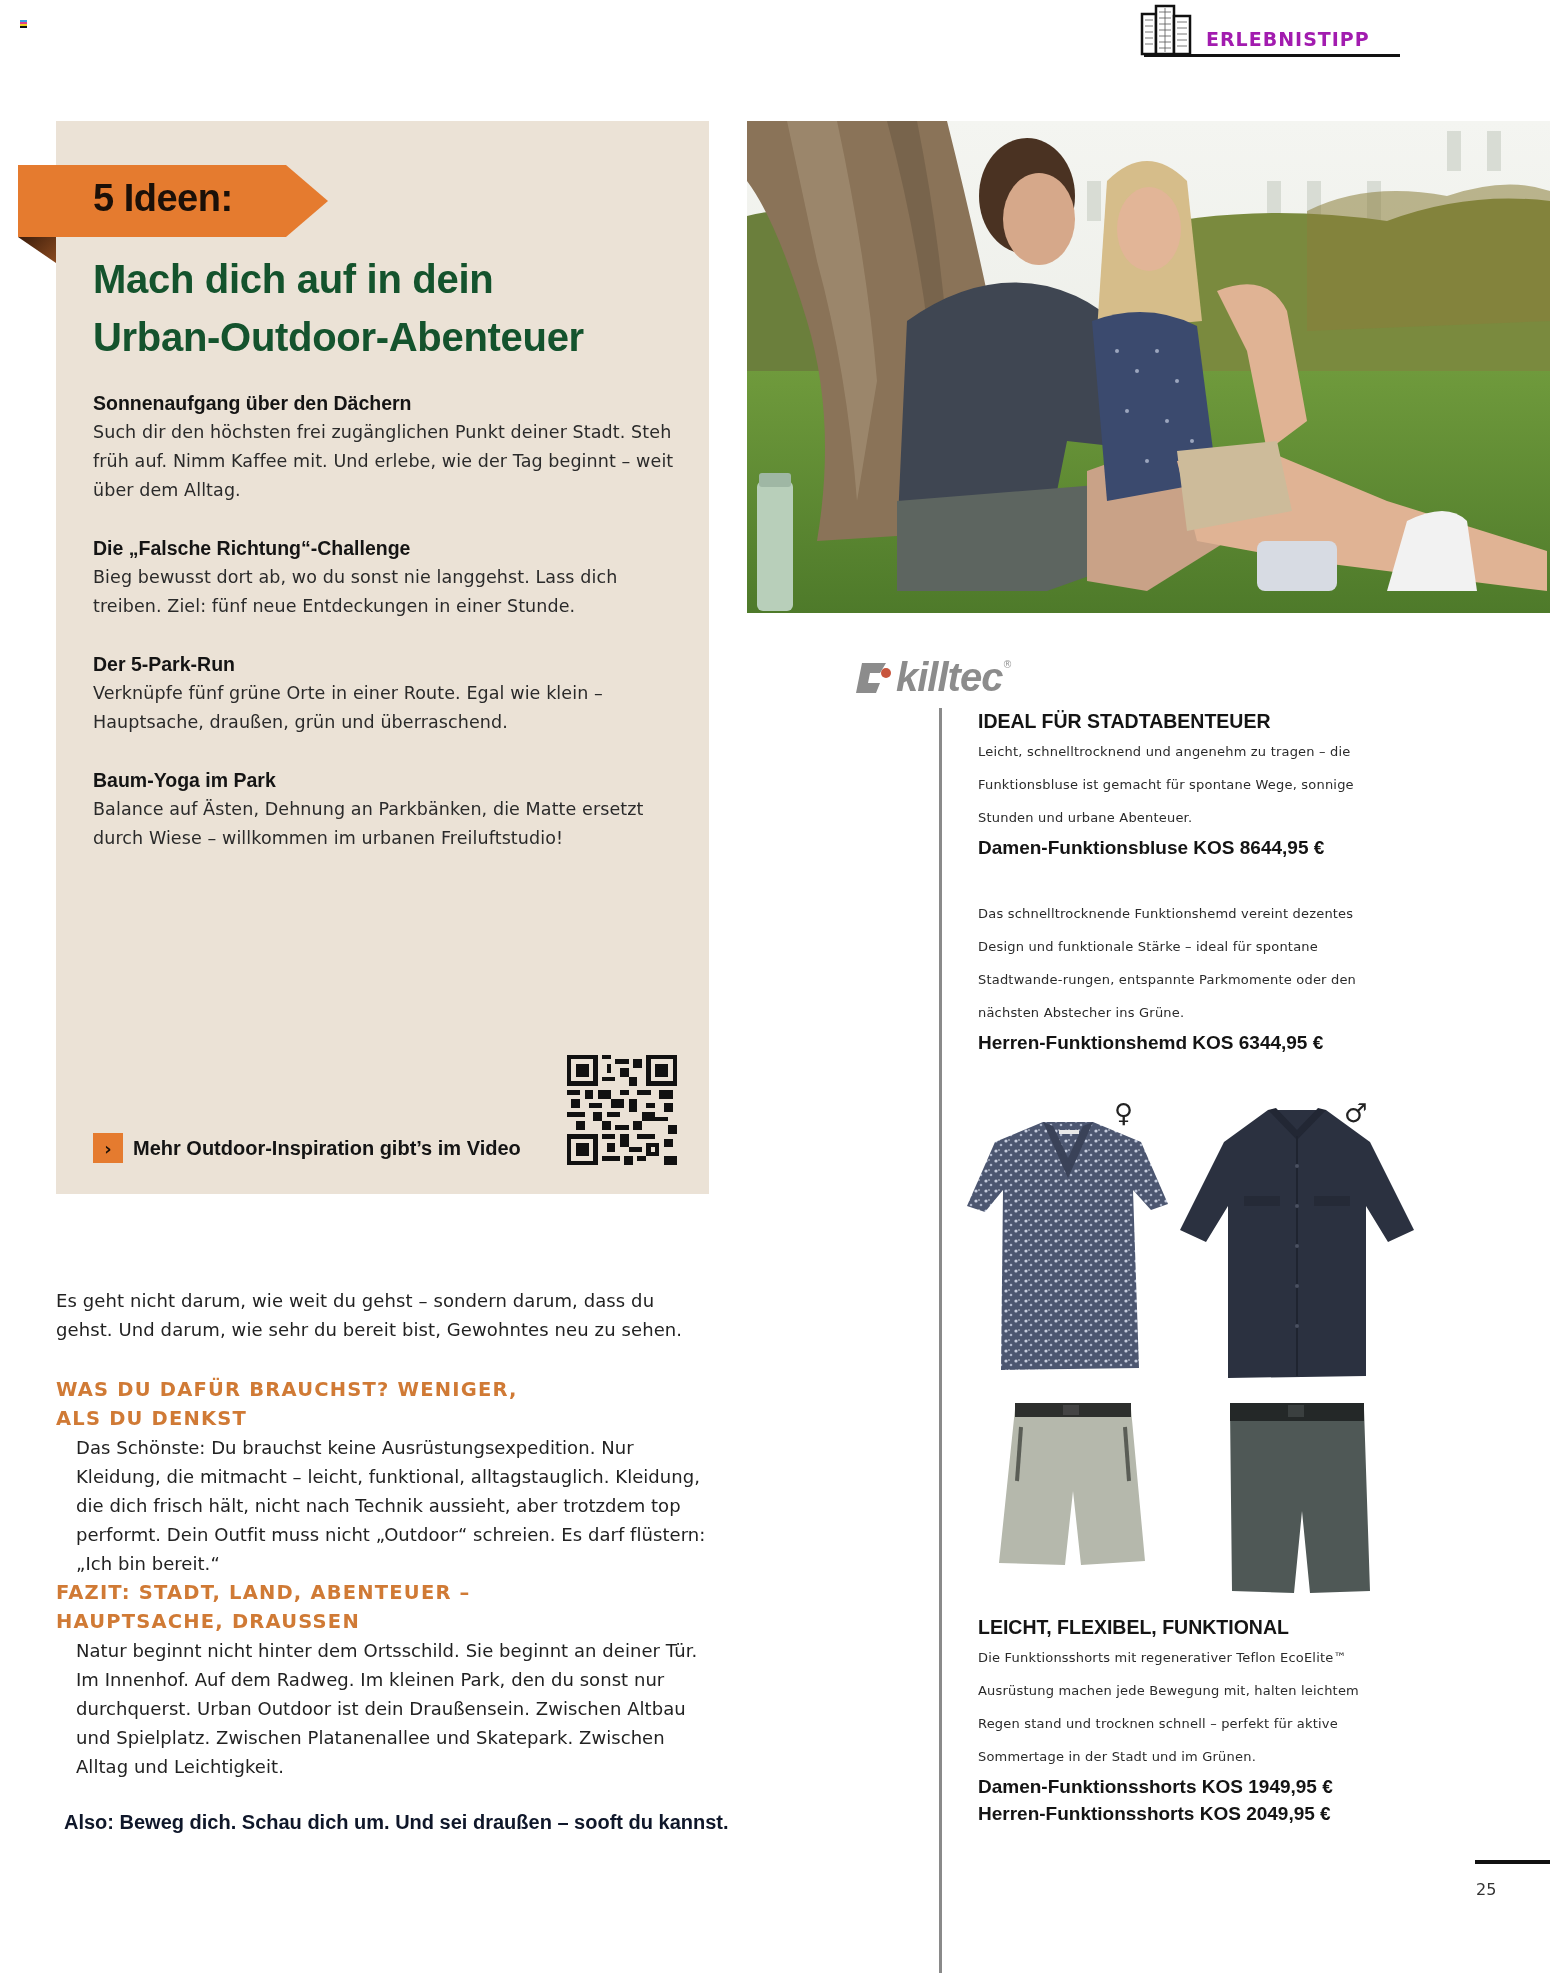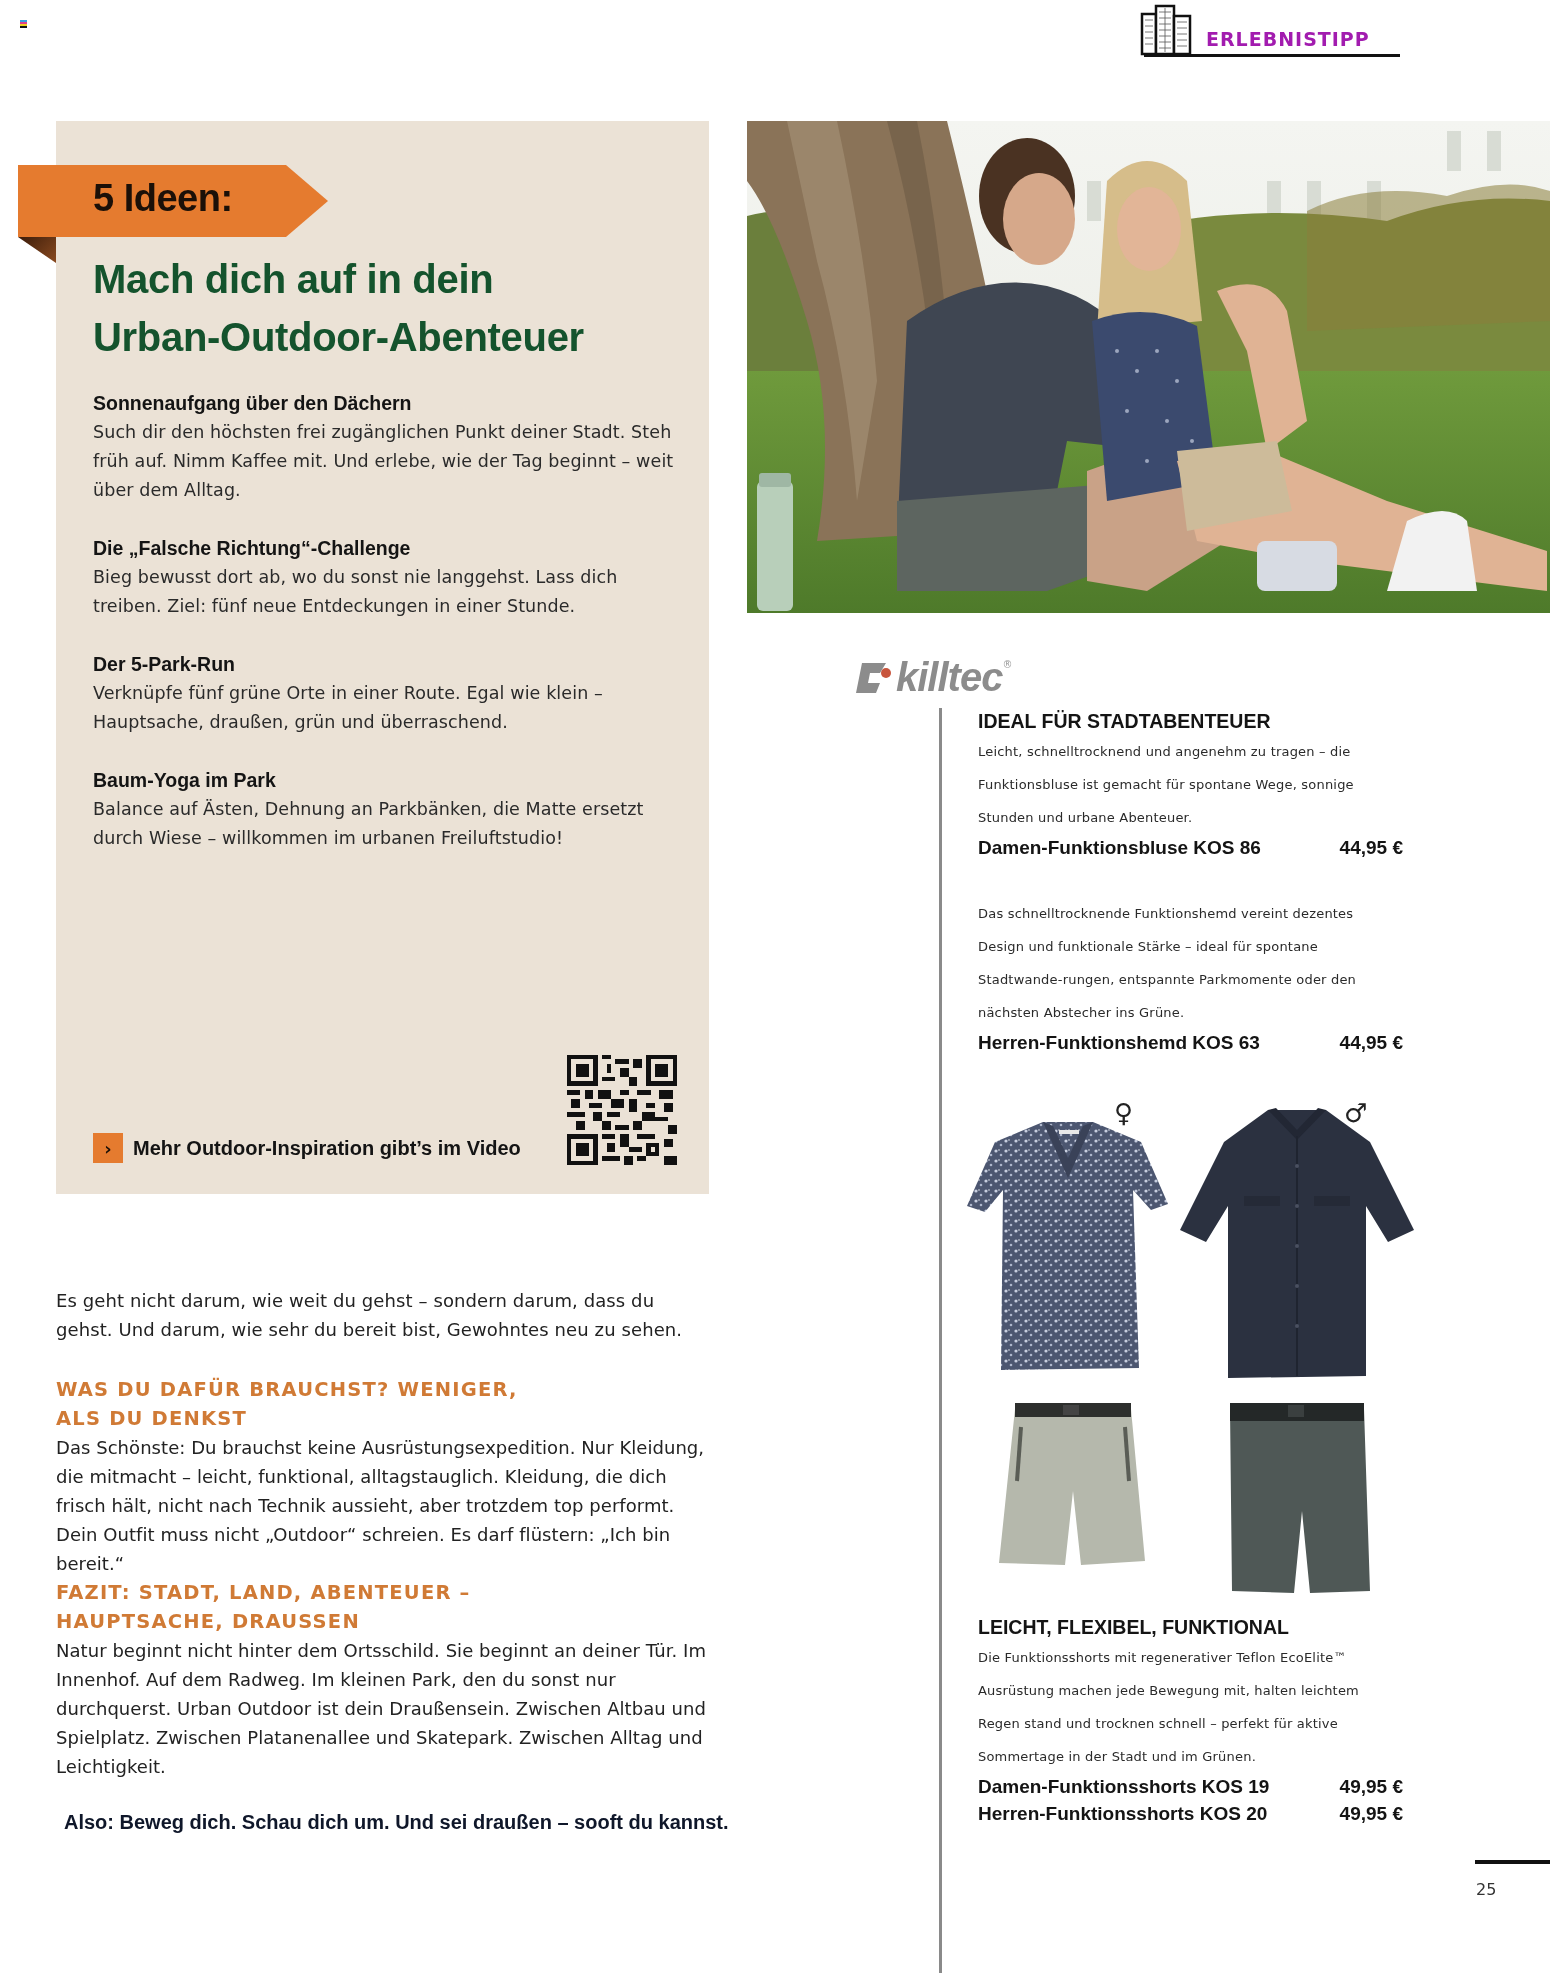--- a/index.html
+++ b/index.html
@@ -33,41 +33,41 @@
 
     .video-cta { position: absolute; left: 93px; top: 1133px; display: flex; align-items: center; cursor: pointer; }
     .video-cta .arrow { width: 30px; height: 30px; background: #e57b2f; color: #1b1008; display: flex; align-items: center; justify-content: center; font-weight: bold; font-size: 18px; margin-right: 10px; }
     .video-cta .label { font-family: "Liberation Sans", sans-serif; font-weight: bold; font-size: 20px; color: #141414; }
 
     .qr { position: absolute; left: 567px; top: 1055px; width: 110px; height: 110px; }
 
     
     .intro { position: absolute; left: 56px; top: 1286px; width: 660px; font-family: "DejaVu Sans", sans-serif; font-size: 18px; line-height: 29px; color: #222; letter-spacing: 0.1px; }
     .sec-head { font-family: "DejaVu Sans", sans-serif; font-weight: bold; font-size: 19.5px; line-height: 29px; color: #d07a35; letter-spacing: 1.2px; text-transform: uppercase; }
-    .sec-body { font-family: "DejaVu Sans", sans-serif; font-size: 18px; line-height: 29px; color: #222; letter-spacing: 0.05px; }
+    .sec-body { font-family: "DejaVu Sans", sans-serif; font-size: 18px; line-height: 29px; color: #222; letter-spacing: 0.05px; margin-left: 20px; }
     .sec1 { position: absolute; left: 56px; top: 1375px; width: 665px; }
     .sec2 { position: absolute; left: 56px; top: 1578px; width: 665px; }
     .closing { position: absolute; left: 56px; top: 1808px; width: 665px; font-family: "Liberation Sans", sans-serif; font-weight: bold; font-size: 20px; line-height: 29px; color: #0f172a; margin-left: 8px; }
 
     
     .photo { position: absolute; left: 747px; top: 121px; width: 803px; height: 492px; overflow: hidden;
       background: linear-gradient(180deg, #f2f3ef 0%, #eef0ea 22%, #6d8a42 32%, #4f6e2a 55%, #6b8f3a 70%, #5c7e31 100%); }
 
     
     .brand { position: absolute; left: 856px; top: 655px; display: flex; align-items: center; }
     .brand .mark { width: 36px; height: 34px; position: relative; margin-right: 4px; }
     .brand .word { font-family: "Liberation Sans", sans-serif; font-weight: bold; font-style: italic; font-size: 40px; color: #8c8c8c; letter-spacing: -1px; }
     .brand .reg { font-size: 10px; color: #999; align-self: flex-start; margin-top: 4px; }
 
     .divider { position: absolute; left: 939px; top: 708px; width: 3px; height: 1265px; background: #8a8a8a; }
 
     .product-text { position: absolute; left: 978px; width: 425px; font-family: "DejaVu Sans", sans-serif; }
     .product-text h4 { font-family: "Liberation Sans", sans-serif; font-weight: bold; font-size: 19.5px; line-height: 27px; color: #141414; }
     .product-text p { font-size: 13px; line-height: 33px; color: #2a2a2a; letter-spacing: 0.2px; }
-    .price-row { display: flex; justify-content: space-between; font-family: "Liberation Sans", sans-serif; font-weight: bold; font-size: 19px; line-height: 27px; color: #141414; }
+    .price-row { display: flex; justify-content: flex-start; font-family: "Liberation Sans", sans-serif; font-weight: bold; font-size: 19px; line-height: 27px; color: #141414; }
     .pt1 { top: 708px; }
     .pt2 { top: 897px; }
     .pt3 { top: 1614px; }
 
     .gender { position: absolute; font-size: 26px; color: #222; }
 
     .garment { position: absolute; }
   </style>
 </head>
 <body>

